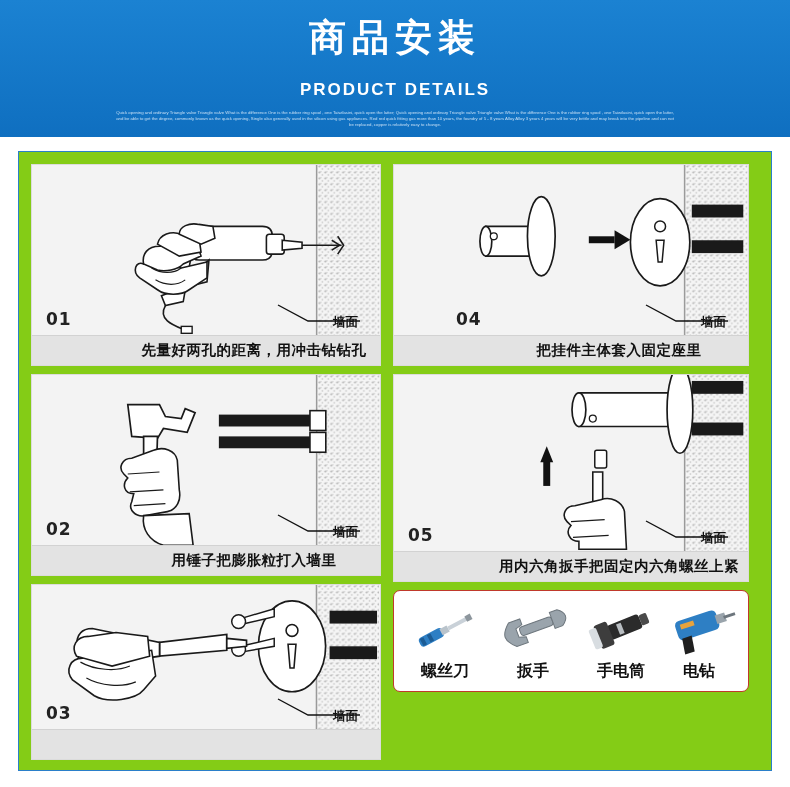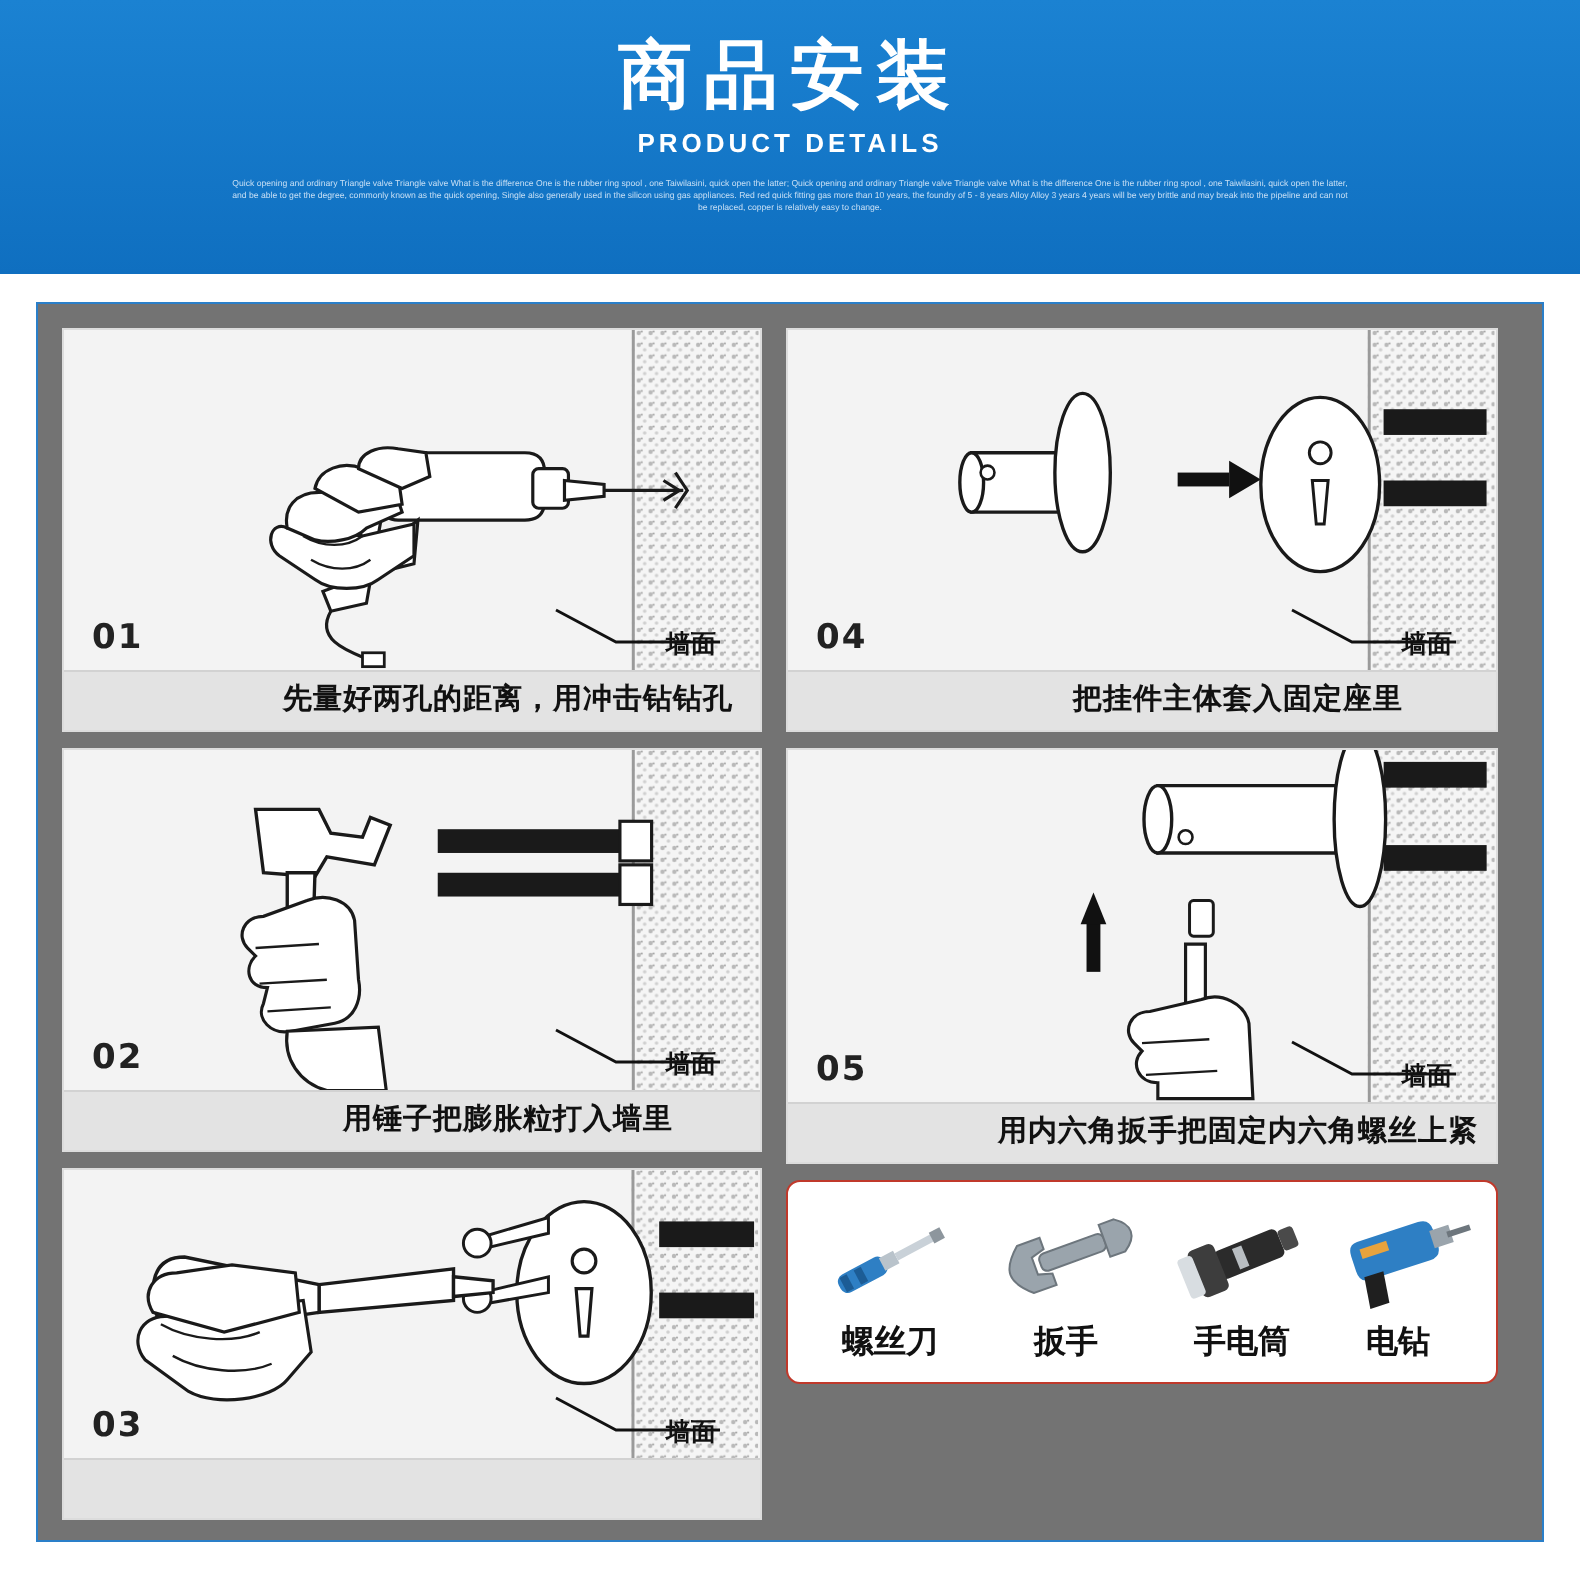--- a/index.html
+++ b/index.html
@@ -23,44 +23,44 @@
   .header .title{
     margin:0;padding-top:16px;
     color:#ffffff;
     font-size:37px;
     font-weight:bold;
     letter-spacing:6px;
     line-height:44px;
     font-family:"DejaVu Sans","Liberation Sans",sans-serif;
   }
   .header .subtitle{
-    margin:4px 0 0 0;
+    margin:20px 0 0 0;
     color:#ffffff;
-    font-size:13px;
+    font-size:17px;
     font-weight:bold;
     letter-spacing:2px;
   }
   .header .blurb{
     margin:10px auto 0 auto;
     width:560px;
     color:#cfe4f7;
     font-size:4.3px;
     line-height:6.2px;
     text-align:center;
     opacity:.95;
   }
 
   
   .frame{
     position:absolute;
     left:18px;top:151px;
     width:754px;height:620px;
     border:1px solid #2a7fc9;
     box-sizing:border-box;
-    background:#737373;
+    background:#84cc16;
   }
 
   .panel{
     position:absolute;
     background:#f3f3f3;
     border:1px solid #dcdcdc;
     box-sizing:border-box;
     overflow:hidden;
   }
   
@@ -330,21 +330,21 @@
 
         <g fill="#ffffff" stroke="#1a1a1a" stroke-width="1.7">
           <ellipse cx="268" cy="78" rx="30" ry="44"></ellipse>
         </g>
         <circle cx="268" cy="62" r="5.5" fill="#ffffff" stroke="#1a1a1a" stroke-width="1.5"></circle>
         <path d="M264 76 L272 76 L270 98 L266 98 Z" fill="#ffffff" stroke="#1a1a1a" stroke-width="1.5"></path>
 
         <rect x="300" y="40" width="52" height="13" fill="#1a1a1a"></rect>
         <rect x="300" y="76" width="52" height="13" fill="#1a1a1a"></rect>
       </svg>
-      <div class="step-num" style="bottom:36px;">04</div>
+      <div class="step-num" style="bottom:36px;margin-left:48px;">04</div>
       <svg style="position:absolute;right:18px;bottom:32px;" width="88" height="34" viewBox="0 0 88 34">
         <path d="M4 6 L34 22 L86 22" stroke="#111" stroke-width="1.4" fill="none"></path>
       </svg>
       <div class="wall-tag" style="right:22px;bottom:34px;">墙面</div>
       <div class="caption-bar"></div>
       <div class="caption-text">把挂件主体套入固定座里</div>
     </div>
 
     <div class="panel" id="p05">
       <svg class="art" viewBox="0 0 356 208">

